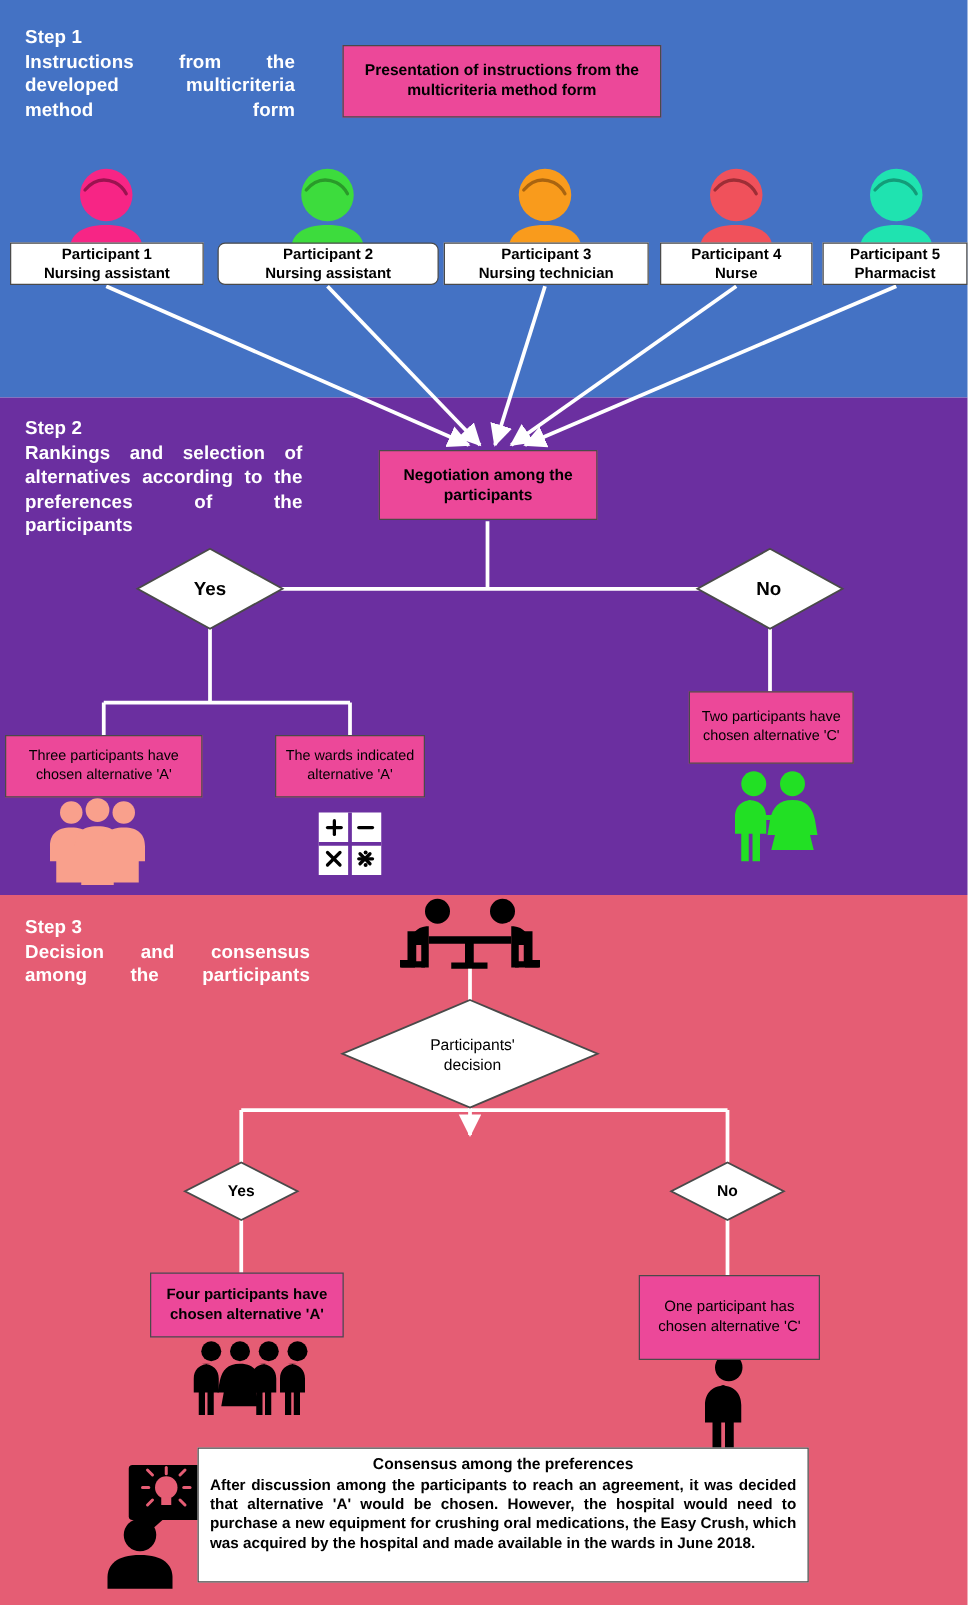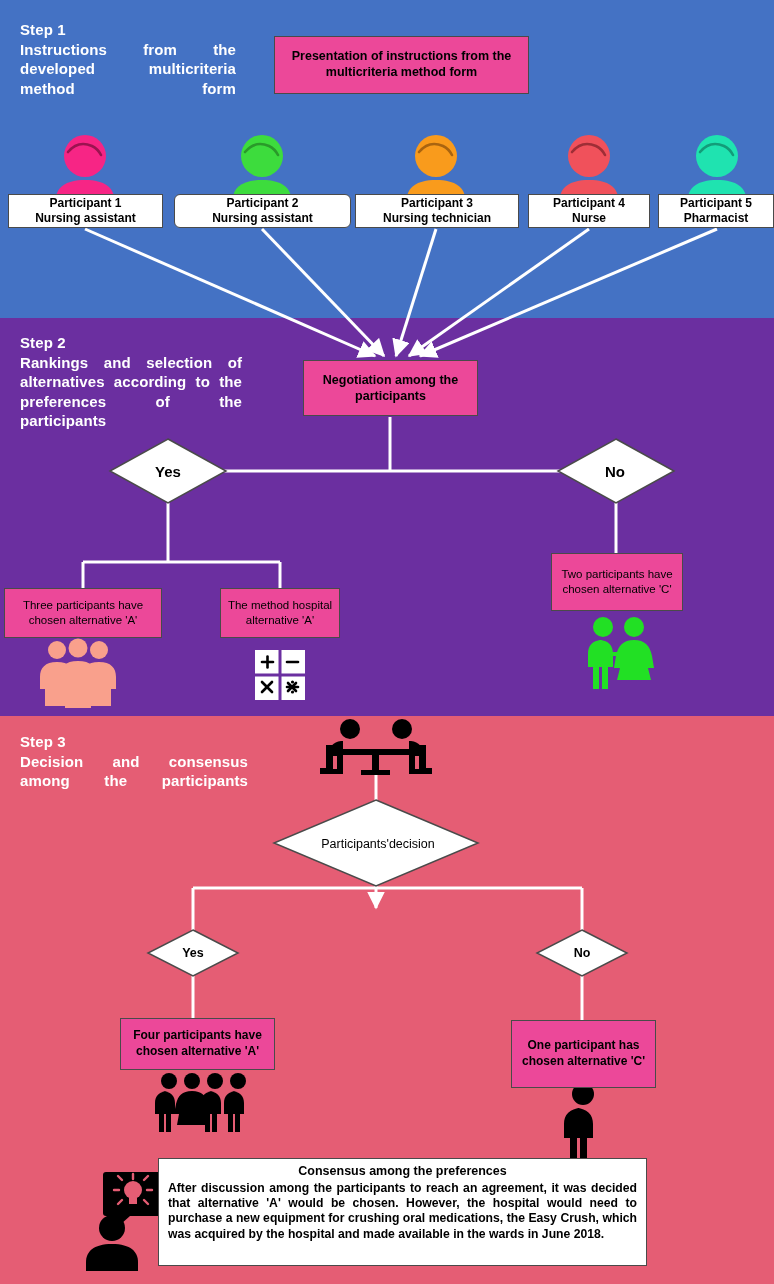--- a/index.html
+++ b/index.html
@@ -48,36 +48,36 @@
   #pcard-5{left:658px;top:194px;width:116px;}
 
   #negotiation-box{left:303px;top:360px;width:175px;height:56px;
       font-size:12.5px;font-weight:bold;line-height:1.3;padding:2px 6px;}
 
   #box-three{left:4px;top:588px;width:158px;height:50px;font-size:11.5px;line-height:1.3;padding:2px 5px;}
   #box-method{left:220px;top:588px;width:120px;height:50px;font-size:11.5px;line-height:1.3;padding:2px 5px;}
   #box-two{left:551px;top:553px;width:132px;height:58px;font-size:11.5px;line-height:1.3;padding:2px 5px;}
 
   #box-four{left:120px;top:1018px;width:155px;height:52px;font-size:12px;font-weight:bold;line-height:1.3;padding:2px 5px;}
-  #box-one{left:511px;top:1020px;width:145px;height:68px;font-size:12px;font-weight:bold;line-height:1.3;padding:2px 5px;}
+  #box-one{left:511px;top:1020px;width:145px;height:68px;font-size:12px;font-weight:normal;line-height:1.3;padding:2px 5px;}
 
   #consensus-box{left:158px;top:1158px;width:489px;height:108px;
     background:#fff;border:1.5px solid #4a4a4a;box-sizing:border-box;
     position:absolute;padding:5px 9px;color:#000;}
   #consensus-title{font-size:12.5px;font-weight:bold;text-align:center;line-height:1.25;}
   #consensus-body{font-size:12.2px;font-weight:bold;text-align:justify;line-height:1.26;margin-top:1px;}
 
   .diamond-label{position:absolute;font-weight:bold;color:#000;
     display:flex;align-items:center;justify-content:center;}
   #lbl-yes2{left:120px;top:455px;width:96px;height:32px;font-size:15px;}
   #lbl-no2{left:567px;top:455px;width:96px;height:32px;font-size:15px;}
   #lbl-yes3{left:147px;top:938px;width:92px;height:30px;font-size:12.5px;}
   #lbl-no3{left:536px;top:938px;width:92px;height:30px;font-size:12.5px;}
   #lbl-pdecision{left:298px;top:822px;width:160px;height:44px;font-size:12.5px;
-      font-weight:normal;flex-direction:row;line-height:1.3;text-align:center;}
+      font-weight:normal;flex-direction:column;line-height:1.3;text-align:center;}
 
   svg.layer{position:absolute;left:0;top:0;width:774px;height:1284px;pointer-events:none;}
 </style>
 </head>
 <body>
 
 <div id="root">
 
   <div class="band" id="band-step1"></div>
   <div class="band" id="band-step2"></div>
@@ -278,21 +278,21 @@
     <span>Participant 5</span>
     <span>Pharmacist</span>
   </div>
 
   <div class="wbox" id="negotiation-box">Negotiation among the participants</div>
 
   <div class="diamond-label" id="lbl-yes2">Yes</div>
   <div class="diamond-label" id="lbl-no2">No</div>
 
   <div class="wbox" id="box-three">Three participants have chosen alternative 'A'</div>
-  <div class="wbox" id="box-method">The method hospital alternative 'A'</div>
+  <div class="wbox" id="box-method">The wards indicated alternative 'A'</div>
   <div class="wbox" id="box-two">Two participants have chosen alternative 'C'</div>
 
   <div class="diamond-label" id="lbl-pdecision">
     <span>Participants'</span>
     <span>decision</span>
   </div>
   <div class="diamond-label" id="lbl-yes3">Yes</div>
   <div class="diamond-label" id="lbl-no3">No</div>
 
   <div class="wbox" id="box-four">Four participants have chosen alternative 'A'</div>

